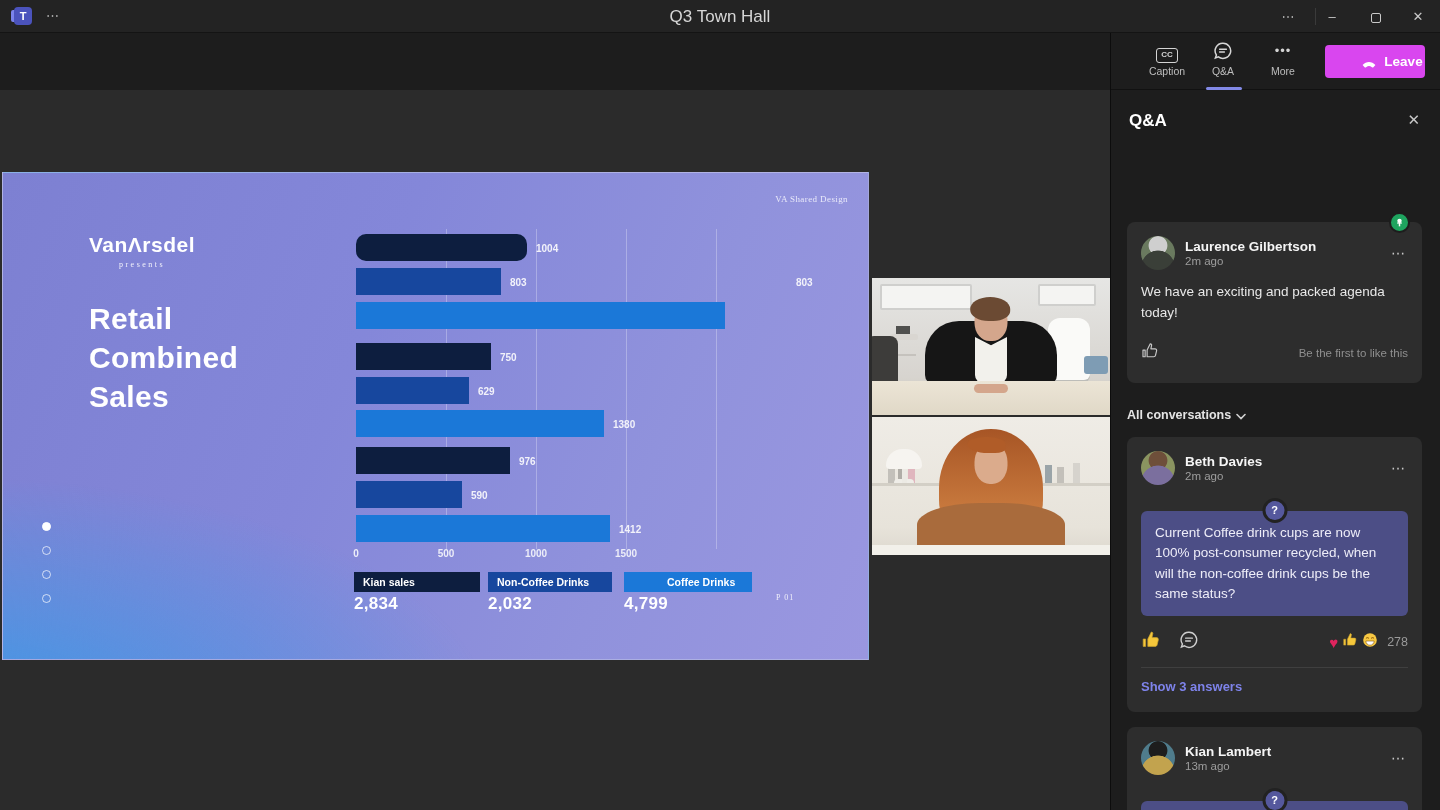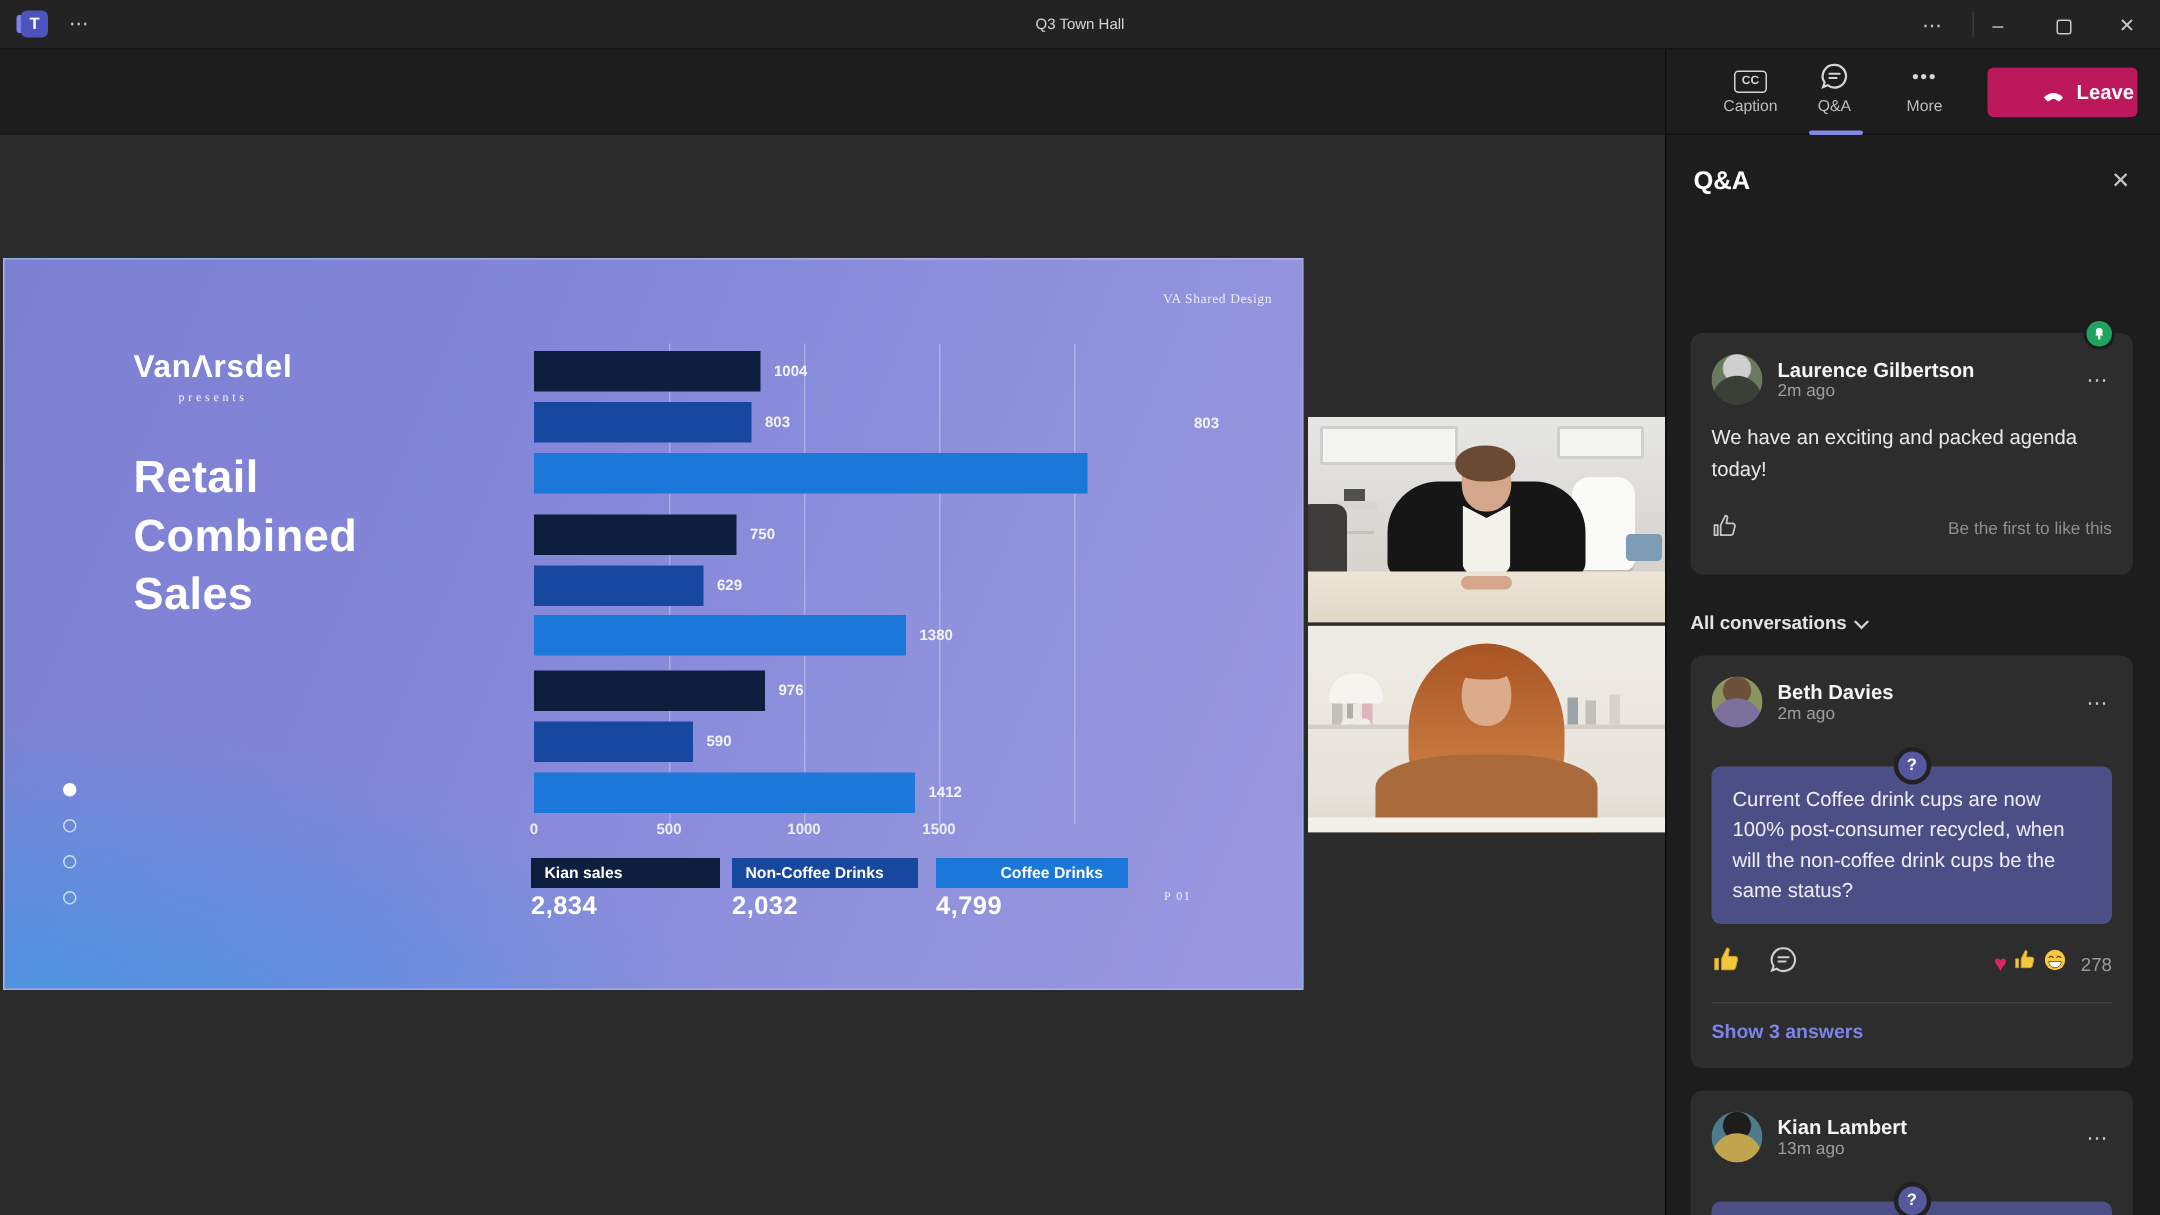--- a/index.html
+++ b/index.html
@@ -10,21 +10,21 @@
   .titlebar { position:absolute; left:0; top:0; width:1440px; height:33px;
               background:#232323; border-bottom:1px solid #141414; z-index:50; }
   .teams-logo { position:absolute; left:14px; top:7px; width:18px; height:18px;
                 background:#4b53bc; border-radius:4px; color:#fff; font-size:11px;
                 font-weight:bold; text-align:center; line-height:18px; }
   .teams-logo::before { content:""; position:absolute; left:-3px; top:3px; width:8px;
                 height:12px; background:#7b83eb; border-radius:2px; z-index:-1; }
   .tb-dots { position:absolute; left:42px; top:4px; color:#c8c8c8; font-size:13px;
              letter-spacing:1px; padding:4px; }
   .tb-title { position:absolute; left:0; right:0; top:0; height:33px; text-align:center;
-              line-height:33px; color:#d6d6d6; font-size:10px; }
+              line-height:33px; color:#d6d6d6; font-size:17px; }
   .win-btn { position:absolute; top:0; height:33px; width:40px; text-align:center;
              line-height:33px; color:#c9c9c9; font-size:13px; }
   .wb-menu { right:132px; } .wb-min { right:88px; } .wb-max { right:44px; } .wb-close { right:2px; }
   .wb-max i { display:inline-block; width:10px; height:10px; border:1.2px solid #c9c9c9;
               border-radius:2px; vertical-align:middle; }
   .tb-sep { position:absolute; right:124px; top:8px; width:1px; height:17px; background:#3a3a3a; }
 
   
   .stage { position:absolute; left:0; top:33px; width:1110px; height:777px; background:#2b2b2b; }
   .stage-strip { position:absolute; left:0; top:0; width:1110px; height:57px; background:#1d1d1d; }
@@ -228,21 +228,21 @@
       <div class="dot"></div>
       <div class="dot"></div>
       <div class="dot"></div>
     </div>
 
     <div id="plot">
         <div class="gridline" style="left: 90px;"></div>
         <div class="gridline" style="left: 180px;"></div>
         <div class="gridline" style="left: 270px;"></div>
         <div class="gridline" style="left: 360px;"></div>
-        <div class="bar" style="background: rgb(13, 30, 63); top: 61px; width: 151px;">
+        <div class="bar" style="background: rgb(13, 30, 63); top: 61px; width: 171px; border-radius: 10px;">
           <span class="bar-label">1004</span>
         </div>
         <div class="bar" style="background: rgb(23, 71, 158); top: 95px; width: 145px;">
           <span class="bar-label">803</span>
         </div>
         <div class="bar" style="background: rgb(27, 120, 216); top: 129px; width: 369px;"></div>
         <div class="bar" style="background: rgb(13, 30, 63); top: 170px; width: 135px;">
           <span class="bar-label">750</span>
         </div>
         <div class="bar" style="background: rgb(23, 71, 158); top: 204px; width: 113px;">
@@ -325,21 +325,21 @@
             <path d="M6.6 8.2h6.8M6.6 11h4.8" stroke="#d6d6d6" stroke-width="1.4" stroke-linecap="round"></path>
           </svg>
       </div>
       <div class="ctl-label">Q&amp;A</div>
     </div>
     <div class="ctl ctl-more">
       <div class="ctl-icon more-dots">•••</div>
       <div class="ctl-label">More</div>
     </div>
     <div class="qa-underline" style="background: rgb(130, 137, 230);"></div>
-    <div class="leave-btn" style="background: #be185d; padding-left: 34px;">
+    <div class="leave-btn" style="background: #d946ef; padding-left: 34px;">
       <svg width="16" height="12" viewBox="0 0 20 14">
           <path d="M2 9.5c4.4-5 11.6-5 16 0l-2.5 2.7c-.5.5-1.2.6-1.8.2l-2-1.3a3.4 3.4 0 0 0-3.4 0l-2 1.3c-.6.4-1.3.3-1.8-.2z" fill="#fff"></path>
         </svg><span>Leave</span>
     </div>
   </div>
 
   <div class="qa-head">Q&amp;A</div>
   <div class="qa-close">✕</div>
 
 

